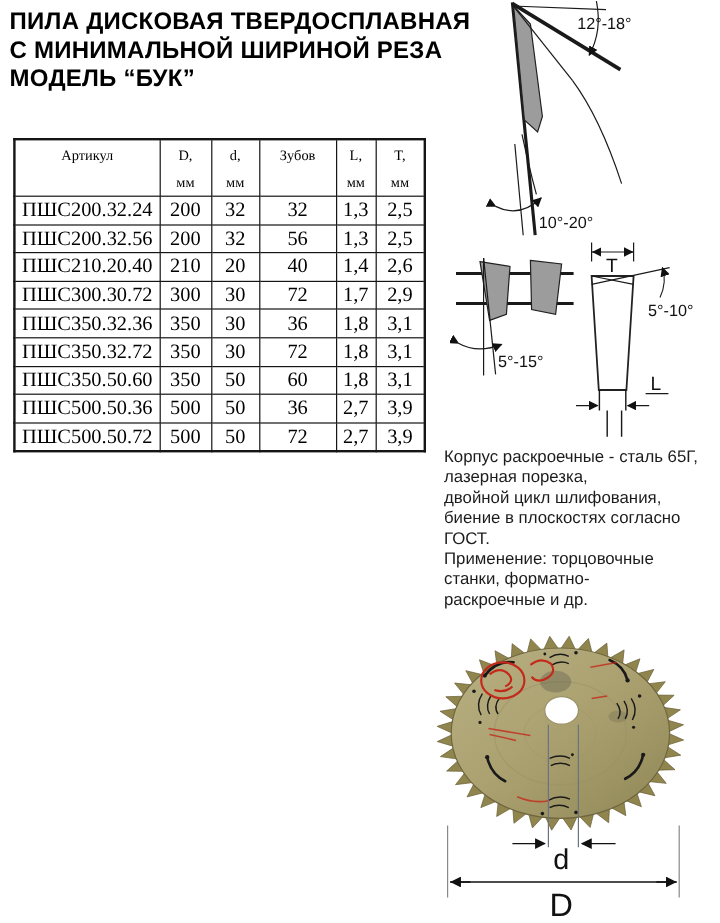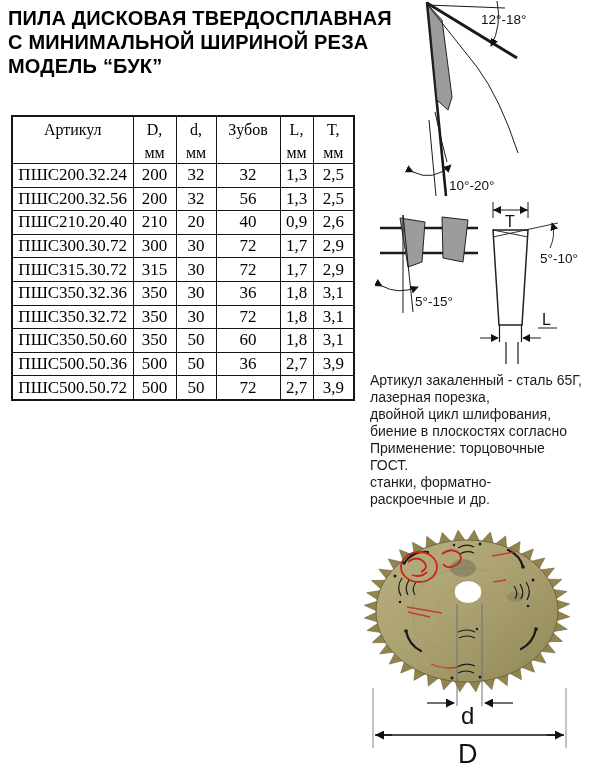--- a/index.html
+++ b/index.html
@@ -7,21 +7,21 @@
         font-family:"Liberation Sans",sans-serif;color:#000;}
 
   .title{position:absolute;left:8px;top:6px;font-weight:bold;font-size:20px;line-height:24px;
          letter-spacing:.2px;color:#000;}
 
   table.spec{position:absolute;left:11px;top:115px;width:342px;border-collapse:collapse;
              table-layout:fixed;font-family:"Liberation Serif",serif;color:#000;
              border:2px solid #151515;}
   .spec th,.spec td{border:1px solid #151515;text-align:center;padding:0;font-weight:normal;}
   .spec td{height:22.6px;font-size:17px;}
-  .spec thead th{vertical-align:top;font-size:16px;}
+  .spec thead th{vertical-align:top;font-size:12px;}
   .spec thead .hline{height:23px;line-height:25px;}
 
   .desc{position:absolute;left:370px;top:372px;font-size:14px;line-height:17px;color:#1c1c1c;}
   .desc div{white-space:nowrap;}
 
   .diag1{position:absolute;left:405px;top:0;}
   .diag2{position:absolute;left:375px;top:200px;}
   .photo{position:absolute;left:330px;top:520px;}
 
   .dlabel{font-family:"Liberation Sans",sans-serif;font-size:13.5px;fill:#111;}
@@ -92,34 +92,26 @@
           <td>32</td>
           <td>56</td>
           <td>1,3</td>
           <td>2,5</td>
         </tr>
         <tr>
           <td>ПШС210.20.40</td>
           <td>210</td>
           <td>20</td>
           <td>40</td>
-          <td>0,9</td>
+          <td>1,4</td>
           <td>2,6</td>
         </tr>
         <tr>
           <td>ПШС300.30.72</td>
           <td>300</td>
-          <td>30</td>
-          <td>72</td>
-          <td>1,7</td>
-          <td>2,9</td>
-        </tr>
-        <tr>
-          <td>ПШС315.30.72</td>
-          <td>315</td>
           <td>30</td>
           <td>72</td>
           <td>1,7</td>
           <td>2,9</td>
         </tr>
         <tr>
           <td>ПШС350.32.36</td>
           <td>350</td>
           <td>30</td>
           <td>36</td>
@@ -212,26 +204,26 @@
     <line class="dln" x1="146.5" y1="125" x2="146.5" y2="142" stroke-width="1.2"></line>
     <line class="dln" x1="131" y1="142" x2="131" y2="164" stroke-width="1.2"></line>
     <line class="dln" x1="143" y1="142" x2="143" y2="164" stroke-width="1.2"></line>
     <line class="dln" x1="105" y1="138" x2="123" y2="138" stroke-width="1" marker-end="url(#arB)"></line>
     <line class="dln" x1="166" y1="138" x2="148" y2="138" stroke-width="1" marker-end="url(#arB)"></line>
     <line class="dln" x1="163" y1="128" x2="182" y2="128" stroke-width="1"></line>
     <text class="dlabel-big" x="167" y="125">L</text>
   </svg>
 
   <div class="desc">
-    <div>Артикул закаленный - сталь 65Г,</div>
+    <div>Корпус раскроечные - сталь 65Г,</div>
     <div>лазерная порезка,</div>
     <div>двойной цикл шлифования,</div>
     <div>биение в плоскостях согласно</div>
+    <div>ГОСТ.</div>
     <div>Применение: торцовочные</div>
-    <div>ГОСТ.</div>
     <div>станки, форматно-</div>
     <div>раскроечные и др.</div>
   </div>
 
   <svg class="photo" width="270" height="249" viewBox="0 0 270 249">
     <defs>
       <marker id="arC" viewBox="0 0 10 10" refX="9" refY="5" markerWidth="9" markerHeight="9" orient="auto" markerUnits="userSpaceOnUse">
         <path d="M0,0 L10,5 L0,10 Z" fill="#111"></path>
       </marker>
       <linearGradient id="bodyGrad" x1="0" y1="0" x2="1" y2="1">

